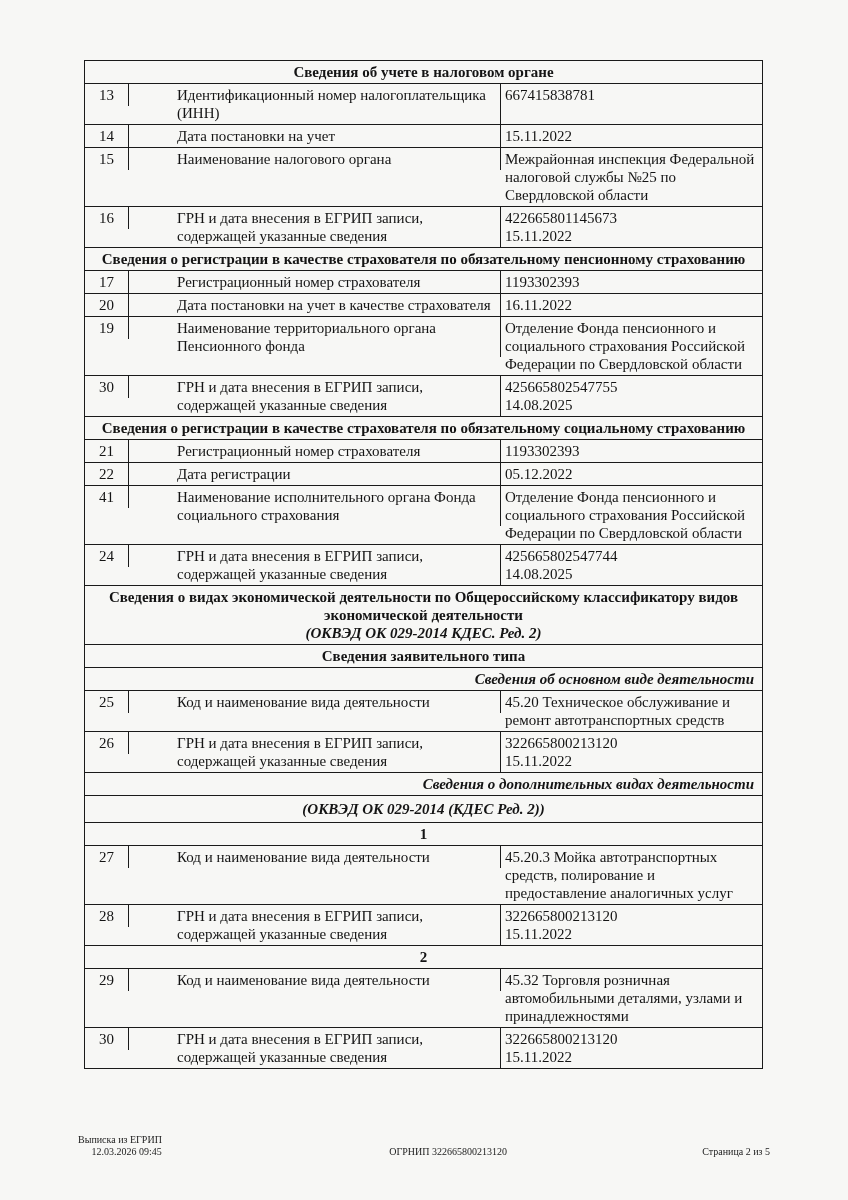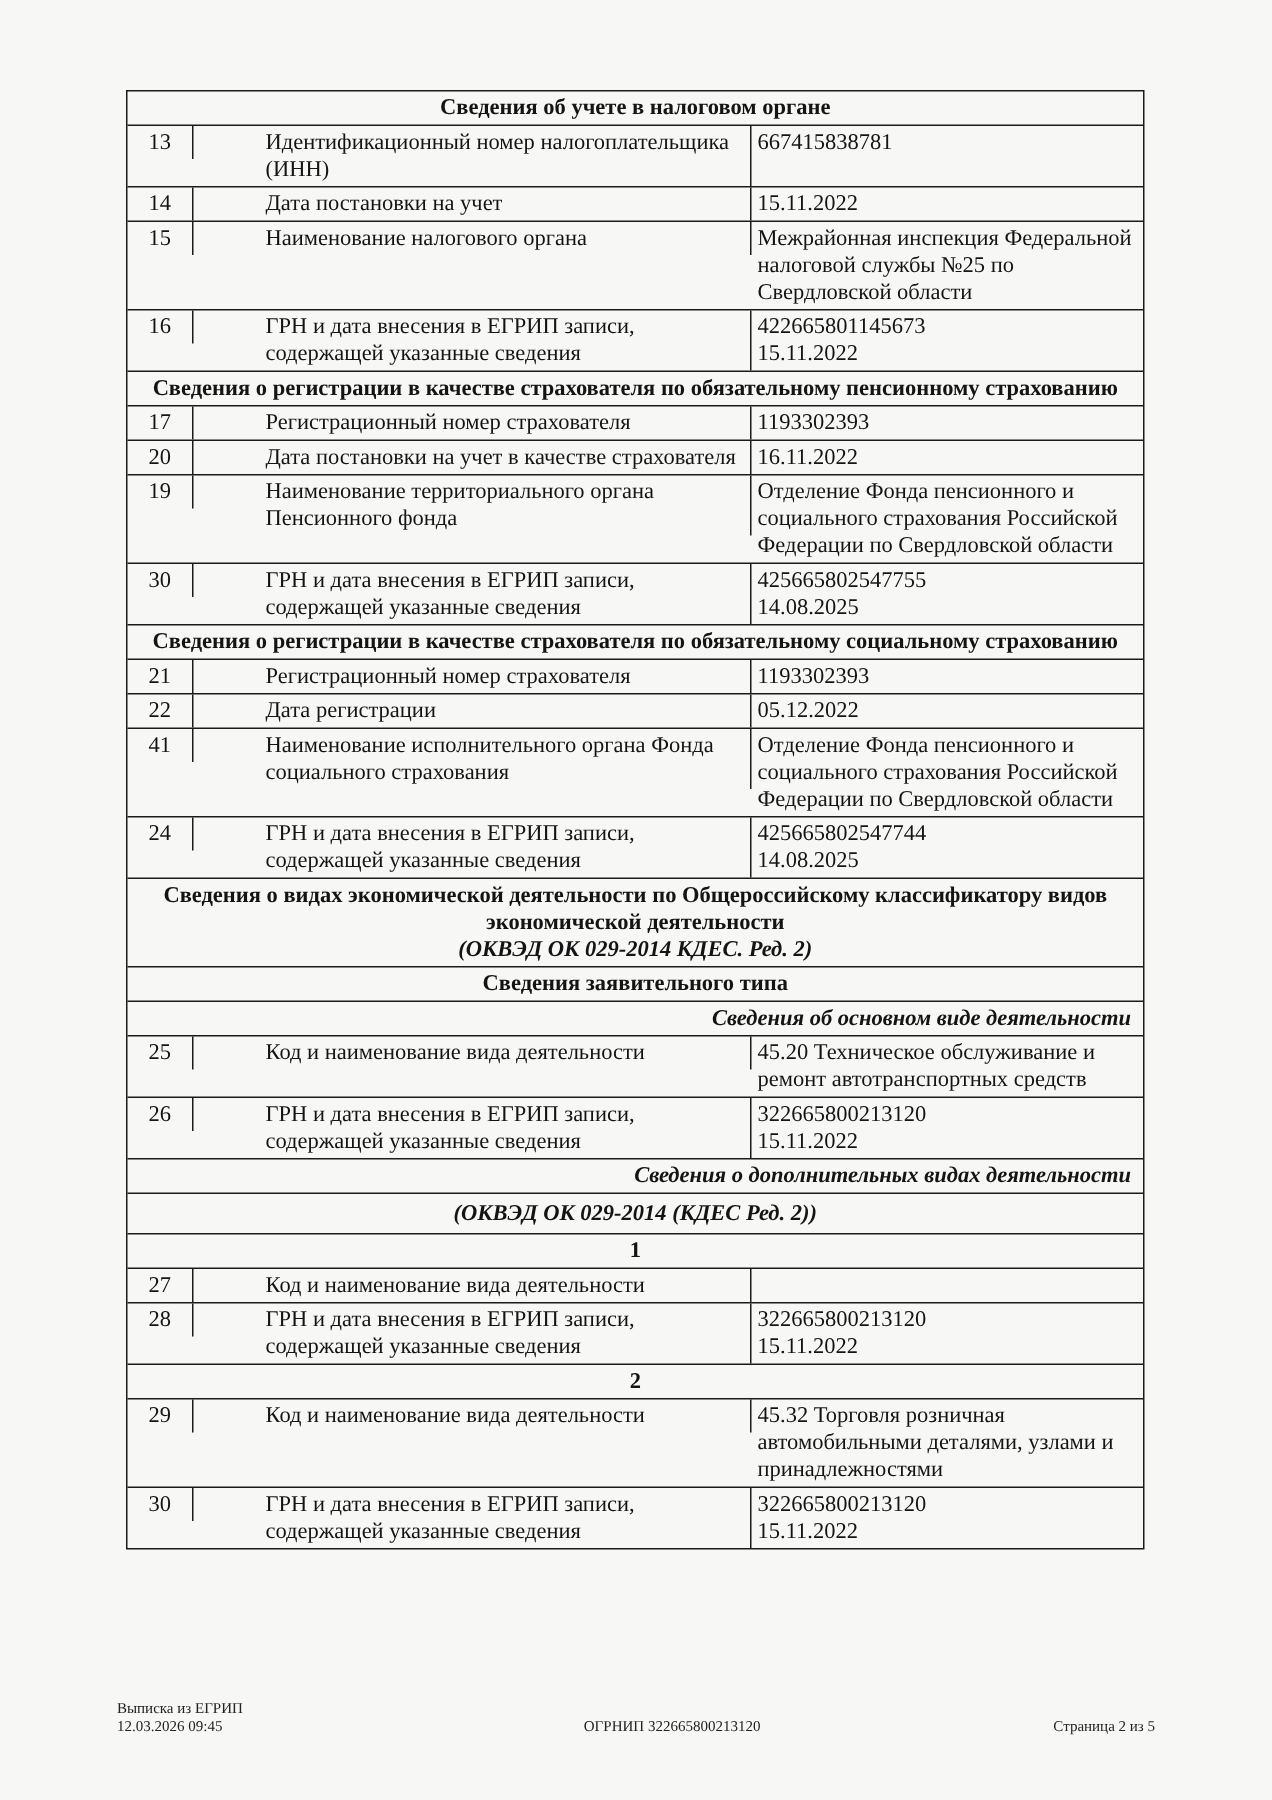--- a/index.html
+++ b/index.html
@@ -58,21 +58,21 @@
   .footer{
     position:absolute;
     left:78px;right:78px;top:1134px;
     display:flex;
     justify-content:space-between;
     align-items:flex-end;
     font-size:10px;
     line-height:12px;
     color:#222;
   }
-  .footer .left{text-align:left;}
+  .footer .left{text-align:right;}
   .footer .center{text-align:center;margin-left:32px;}
   .footer .right{text-align:center;}
 </style>
 </head>
 <body>
 
 <div class="sheet">
 
   <div class="tbl">
 
@@ -171,20 +171,21 @@
 
     <div class="row sec-head italic">Сведения о дополнительных видах деятельности</div>
 
     <div class="row sec-head plain-italic tall">(ОКВЭД ОК 029-2014 (КДЕС Ред. 2))</div>
 
     <div class="row sec-head">1</div>
 
     <div class="row data-row">
       <div class="cell num">27</div>
       <div class="cell label">Код и наименование вида деятельности</div>
+      <div class="cell value">45.20.3 Мойка автотранспортных средств, полирование и предоставление аналогичных услуг</div>
     </div>
     <div class="row data-row">
       <div class="cell num">28</div>
       <div class="cell label">ГРН и дата внесения в ЕГРИП записи, содержащей указанные сведения</div>
       <div class="cell value">322665800213120
 15.11.2022</div>
     </div>
 
     <div class="row sec-head">2</div>
 

